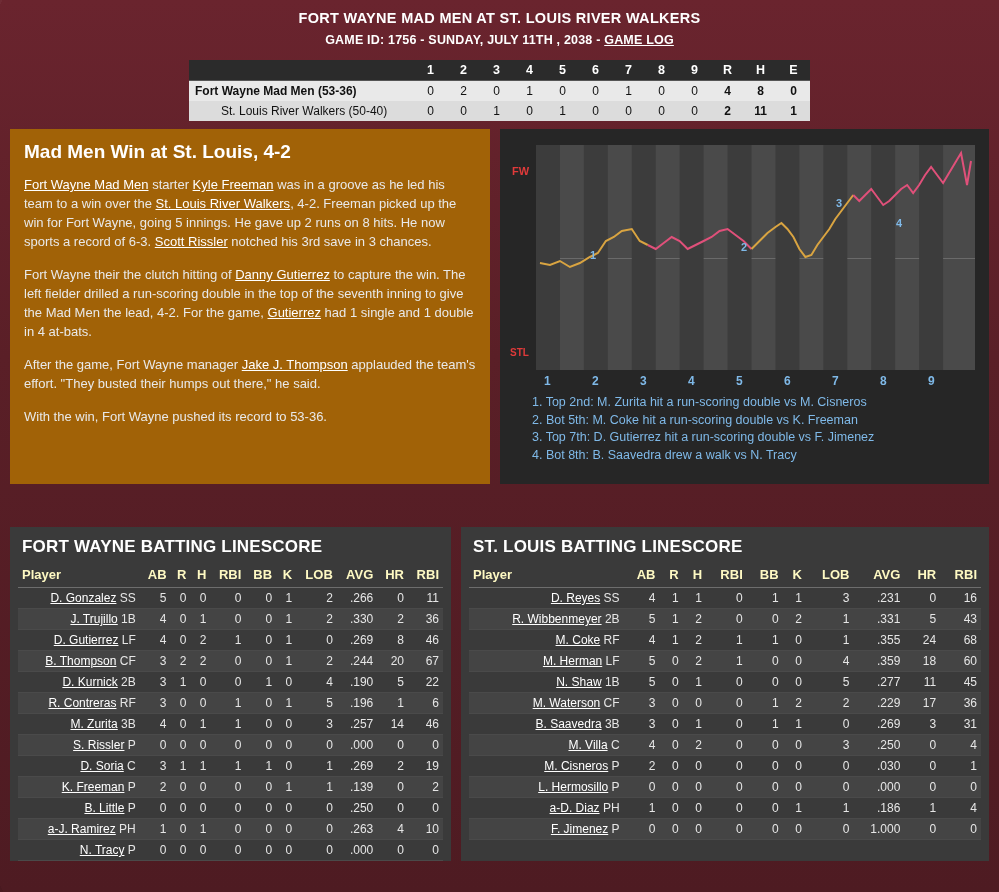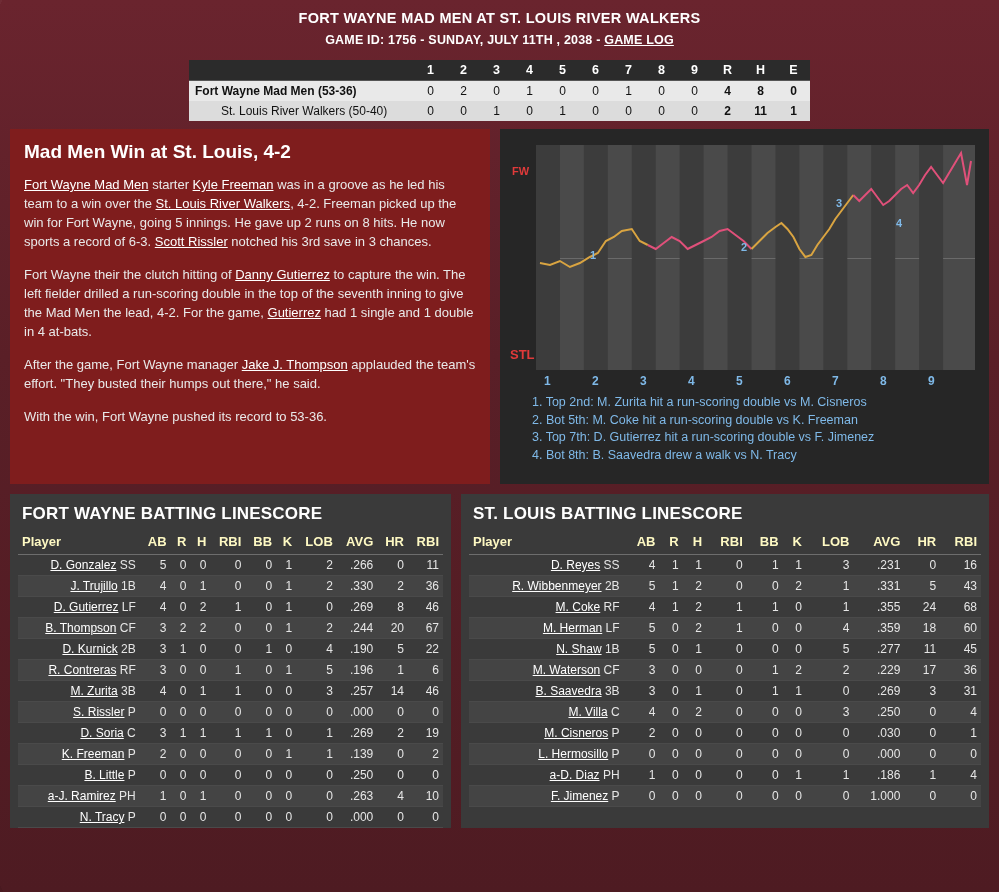--- a/index.html
+++ b/index.html
@@ -49,21 +49,21 @@
   table.linescore tbody tr:nth-child(odd) { background: #e9e9e9; color: #111; }
   table.linescore tbody tr:nth-child(even) { background: #dcdcdc; color: #111; }
   table.linescore tbody td { font-size: 12px; }
   table.linescore tbody td.team { font-weight: bold; }
   table.linescore tbody tr:nth-child(2) td.team { font-weight: normal; padding-left: 32px; }
   table.linescore td.rhe { font-weight: bold; }
 
   
   .main { display: flex; gap: 10px; padding: 8px 10px 0 10px; }
   .recap {
-    width: 480px; background: #7f1d1d; padding: 10px 14px 14px 14px;
+    width: 480px; background: #a16207; padding: 10px 14px 14px 14px;
     min-height: 355px;
   }
   .recap h2 {
     margin: 2px 0 12px 0; font-size: 19px; font-weight: bold; color: #ffffff;
   }
   .recap p {
     margin: 0 0 14px 0; font-size: 13px; line-height: 19px; color: #e9e9e9;
   }
   .recap a { color: #ffffff; text-decoration: underline; cursor: pointer; }
 
@@ -76,38 +76,38 @@
     position: absolute; left: 0; top: 0; right: 6px; bottom: 0;
     background: #4a4a4a;
   }
   .axis-mid { position: absolute; left: 0; right: 0; top: 50%; height: 1px; background: #6a6a6a; }
   .lbl-fw {
     position: absolute; left: 4px; top: 22px; color: #e03a3a;
     font-size: 11px; font-weight: bold;
   }
   .lbl-stl {
     position: absolute; left: 2px; top: 218px; color: #e03a3a;
-    font-size: 13px; font-weight: bold;
+    font-size: 10px; font-weight: bold;
   }
   .inning-axis {
     margin: 4px 0 0 28px; position: relative; height: 16px;
   }
   .inning-axis span {
     position: absolute; color: #7fb9e8; font-size: 12px; font-weight: bold;
   }
   .chart-marker {
     position: absolute; color: #7fb9e8; font-size: 11px; font-weight: bold;
   }
   .chart-notes { margin: 4px 0 0 24px; }
   .chart-notes div {
     color: #7fb9e8; font-size: 12.5px; line-height: 17.5px;
   }
 
   
-  .box-row { display: flex; gap: 10px; padding: 10px 10px 0 10px; }
+  .box-row { display: flex; gap: 10px; padding: 10px 10px 0 10px; margin-top: 33px; }
   .boxscore { width: 480px; background: #3a3a3a; padding: 8px 8px 0 8px; }
   .boxscore.right { width: 575px; }
   .boxscore h3 {
     margin: 2px 0 8px 4px; font-size: 17px; font-weight: bold;
     letter-spacing: .2px; color: #ffffff;
   }
   table.bat { width: 100%; border-collapse: collapse; font-size: 12px; }
   table.bat thead th {
     color: #fef9c3; font-weight: bold; text-align: right;
     padding: 2px 4px 5px 4px; border-bottom: 1px solid #6d6d6d;

